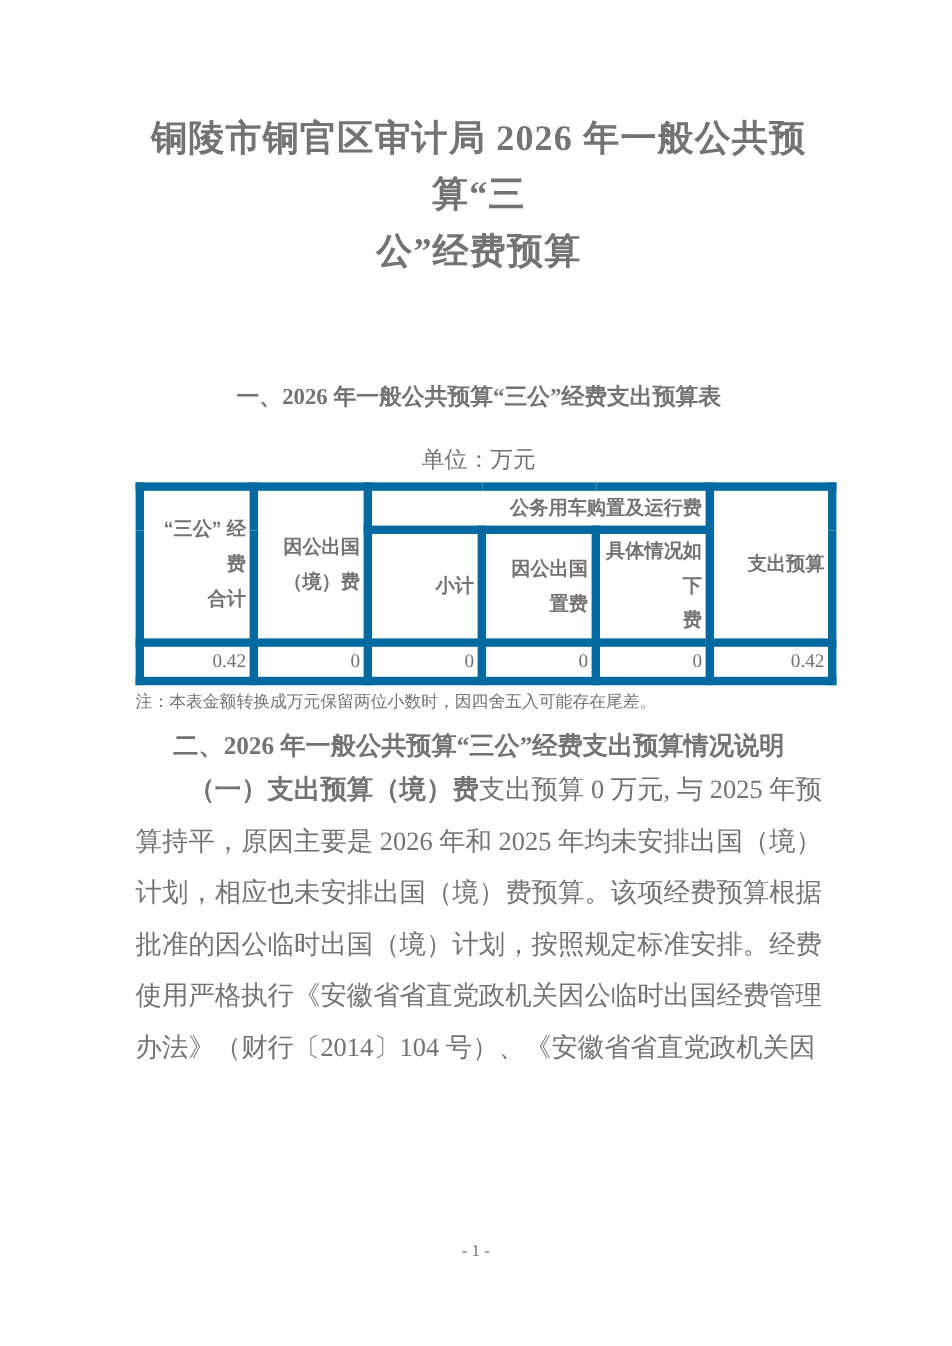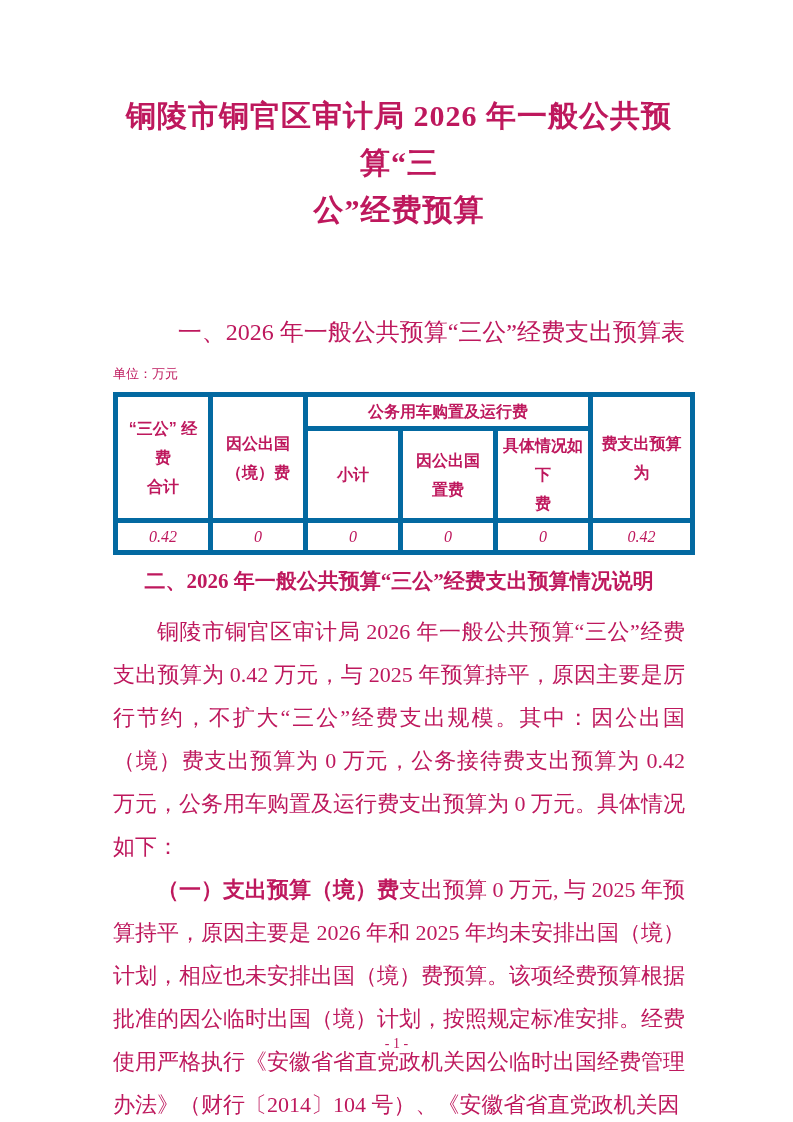--- a/index.html
+++ b/index.html
@@ -5,73 +5,73 @@
   html, body {
     margin: 0;
     padding: 0;
     background: #ffffff;
   }
   .page {
     position: relative;
     width: 793px;
     height: 1122px;
     background: #ffffff;
-    color: #be185d;
+    color: #737373;
     font-family: "Liberation Serif", "DejaVu Serif", serif;
     overflow: hidden;
     box-sizing: border-box;
   }
   .content {
     padding: 0 108px 0 113px;
   }
   .doc-title {
     margin-top: 92px;
     font-size: 30px;
     font-weight: bold;
     line-height: 47px;
     text-align: center;
     white-space: pre-line;
     letter-spacing: 1px;
   }
   .sec1-heading {
     margin-top: 84px;
-    font-size: 24px;
-    font-weight: normal;
+    font-size: 19px;
+    font-weight: bold;
     line-height: 30px;
-    text-align: right;
+    text-align: center;
   }
   .unit-label {
-    margin-top: 14px;
-    font-size: 13px;
+    margin-top: 24px;
+    font-size: 19px;
     line-height: 26px;
-    text-align: left;
+    text-align: center;
   }
   table.budget-table {
     margin-top: 5px;
     width: 100%;
     border-collapse: collapse;
     table-layout: fixed;
   }
   table.budget-table td {
-    border: 5px solid #0369a1;
-    text-align: center;
+    border: 7px solid #0369a1;
+    text-align: right;
     vertical-align: middle;
     padding: 0 3px;
     box-sizing: border-box;
   }
   td.hdr {
     font-family: "Liberation Sans", "DejaVu Sans", sans-serif;
     font-weight: bold;
     font-size: 16px;
     line-height: 29px;
     white-space: pre-line;
   }
   tr.hdr-row-1 { height: 32px; }
   tr.hdr-row-2 { height: 64px; }
-  tr.data-row  { height: 32px; font-style: italic; }
+  tr.data-row  { height: 32px; }
   tr.data-row td {
     font-family: "Liberation Serif", "DejaVu Serif", serif;
     font-size: 16px;
   }
   .table-note {
     margin-top: 6px;
     font-size: 14px;
     line-height: 18px;
     text-align: left;
   }
@@ -128,43 +128,43 @@
         <col style="width:95px">
         <col style="width:102px">
       </colgroup>
       <tbody>
         <tr class="hdr-row-1">
           <td class="hdr" rowspan="2">“三公” 经费
 合计</td>
           <td class="hdr" rowspan="2">因公出国
 （境）费</td>
           <td class="hdr" colspan="3">公务用车购置及运行费</td>
-          <td class="hdr" rowspan="2">费支出预算为</td>
+          <td class="hdr" rowspan="2">支出预算</td>
         </tr>
         <tr class="hdr-row-2">
           <td class="hdr">小计</td>
           <td class="hdr">因公出国
 置费</td>
           <td class="hdr">具体情况如下
 费</td>
         </tr>
         <tr class="data-row">
           <td>0.42</td>
           <td>0</td>
           <td>0</td>
           <td>0</td>
           <td>0</td>
           <td>0.42</td>
         </tr>
       </tbody>
     </table>
 
+    <div class="table-note">注：本表金额转换成万元保留两位小数时，因四舍五入可能存在尾差。</div>
 
     <div class="sec2-heading">二、2026 年一般公共预算“三公”经费支出预算情况说明</div>
 
-    <p class="body-para first">铜陵市铜官区审计局 2026 年一般公共预算“三公”经费支出预算为 0.42 万元，与 2025 年预算持平，原因主要是厉行节约，不扩大“三公”经费支出规模。其中：因公出国（境）费支出预算为 0 万元，公务接待费支出预算为 0.42 万元，公务用车购置及运行费支出预算为 0 万元。具体情况如下：</p>
 
     <p class="body-para"><span class="para-lead-bold">（一）支出预算（境）费</span><span>支出预算 0 万元, 与 2025 年预算持平，原因主要是 2026 年和 2025 年均未安排出国（境）计划，相应也未安排出国（境）费预算。该项经费预算根据批准的因公临时出国（境）计划，按照规定标准安排。经费使用严格执行《安徽省省直党政机关因公临时出国经费管理办法》（财行〔2014〕104 号）、《安徽省省直党政机关因</span></p>
 
   </div>
 
   <div class="page-footer">- 1 -</div>
 </div>
 
 </body></html>

